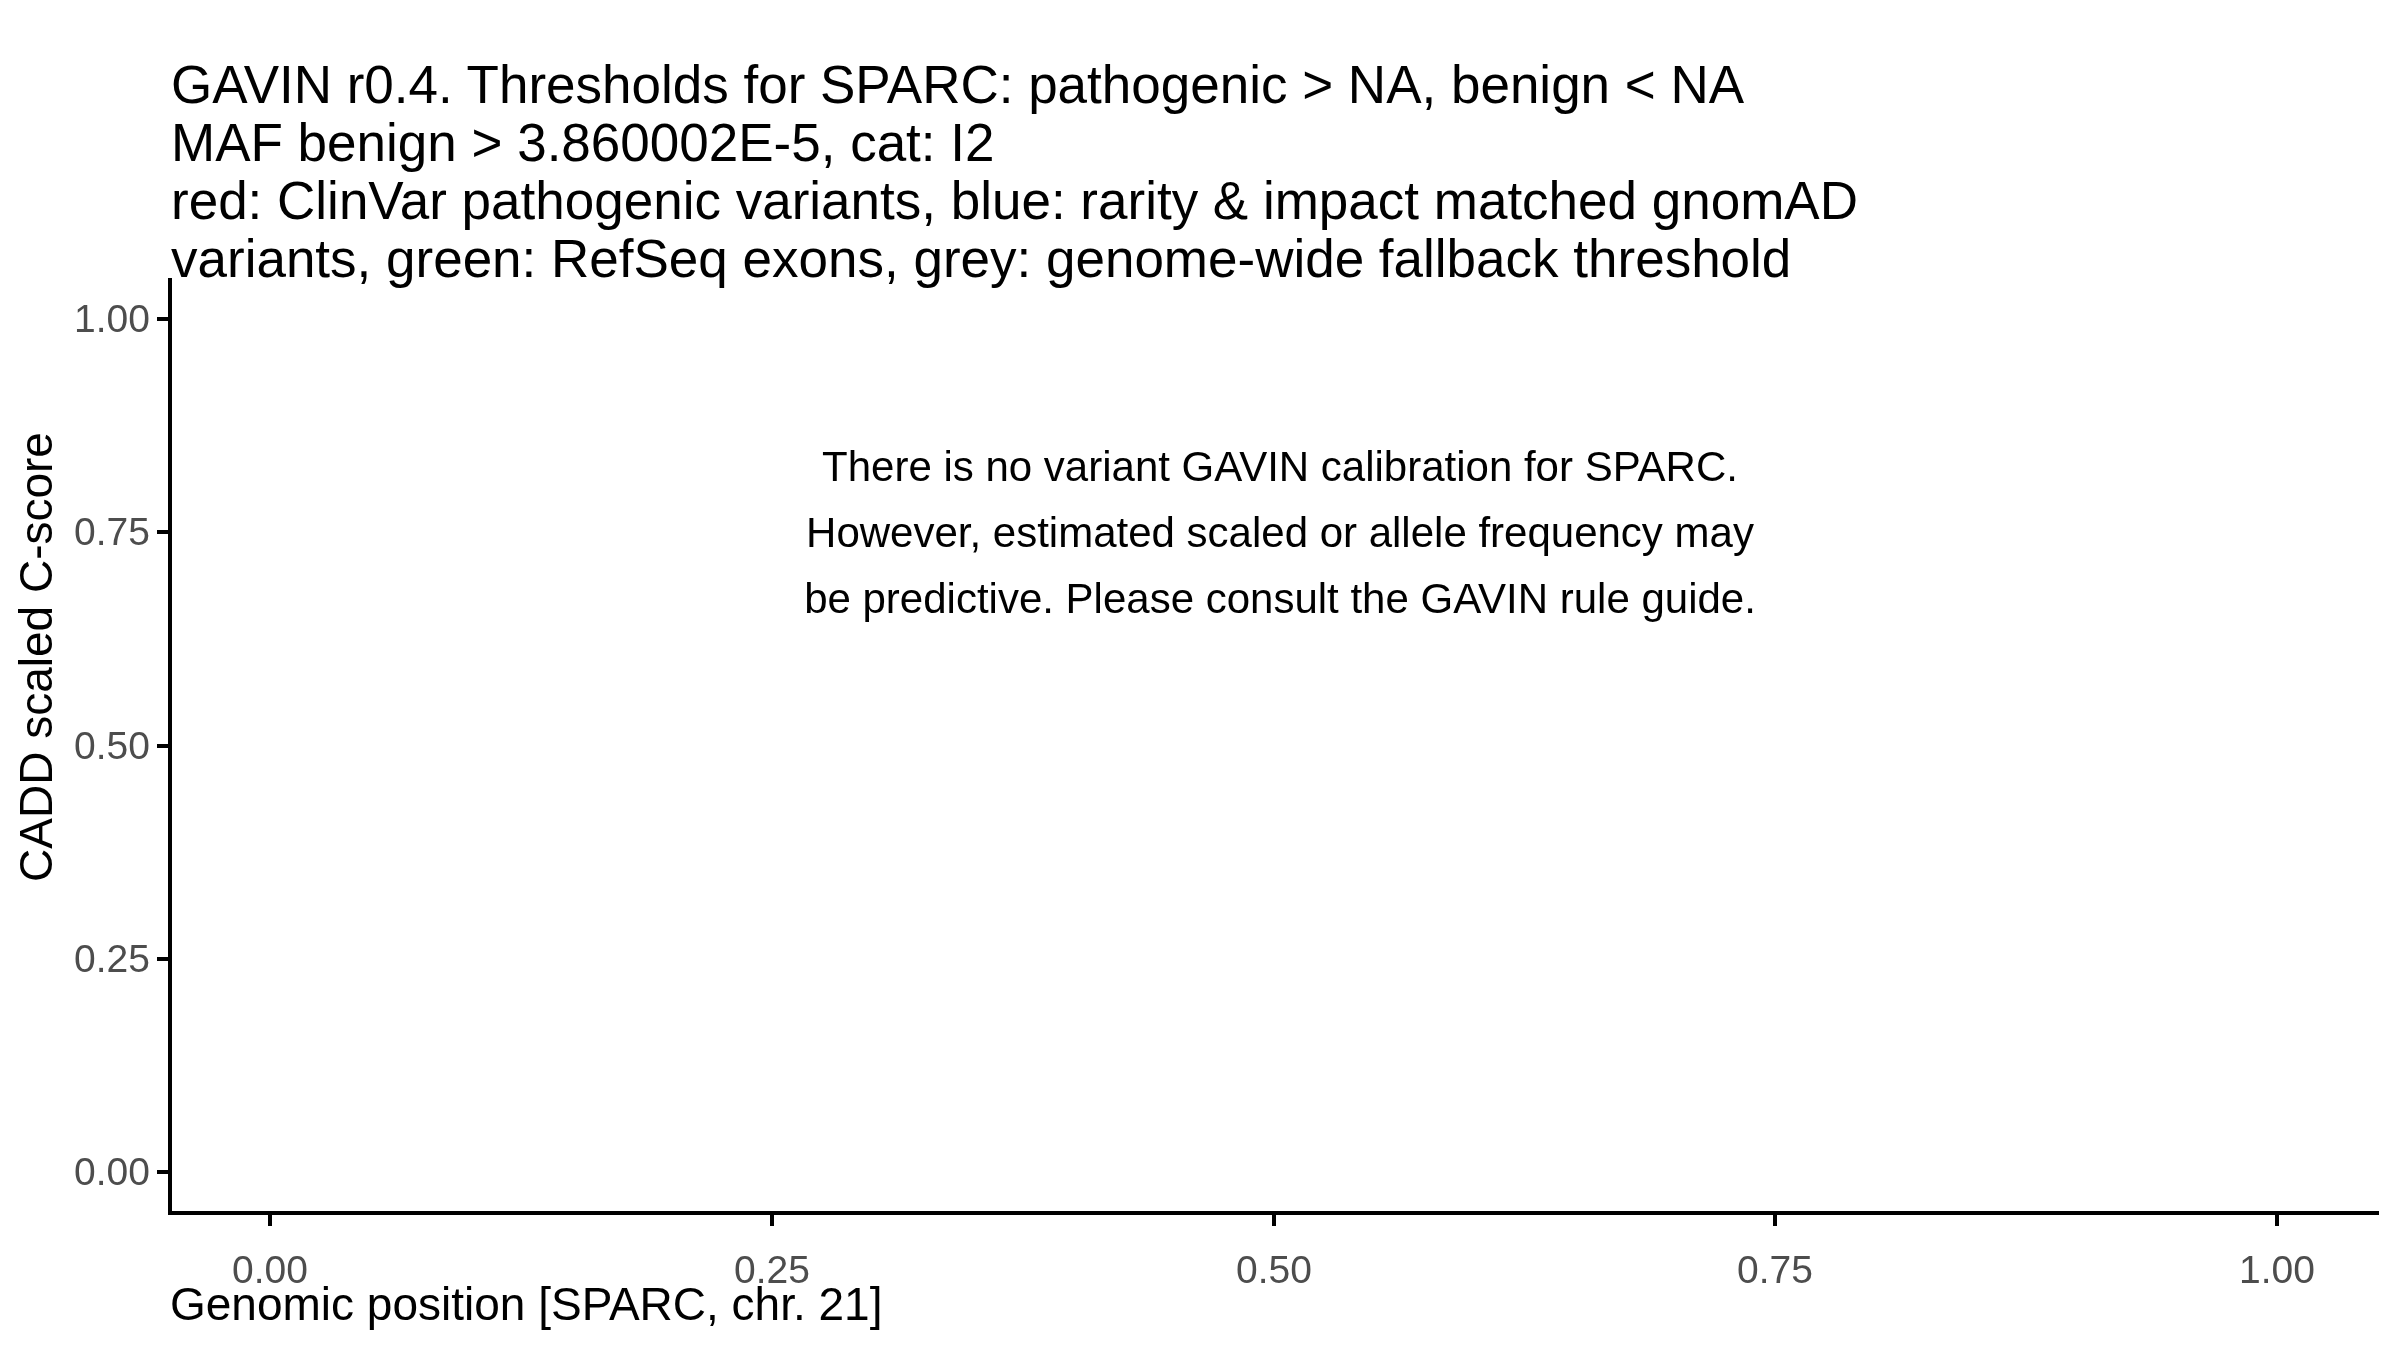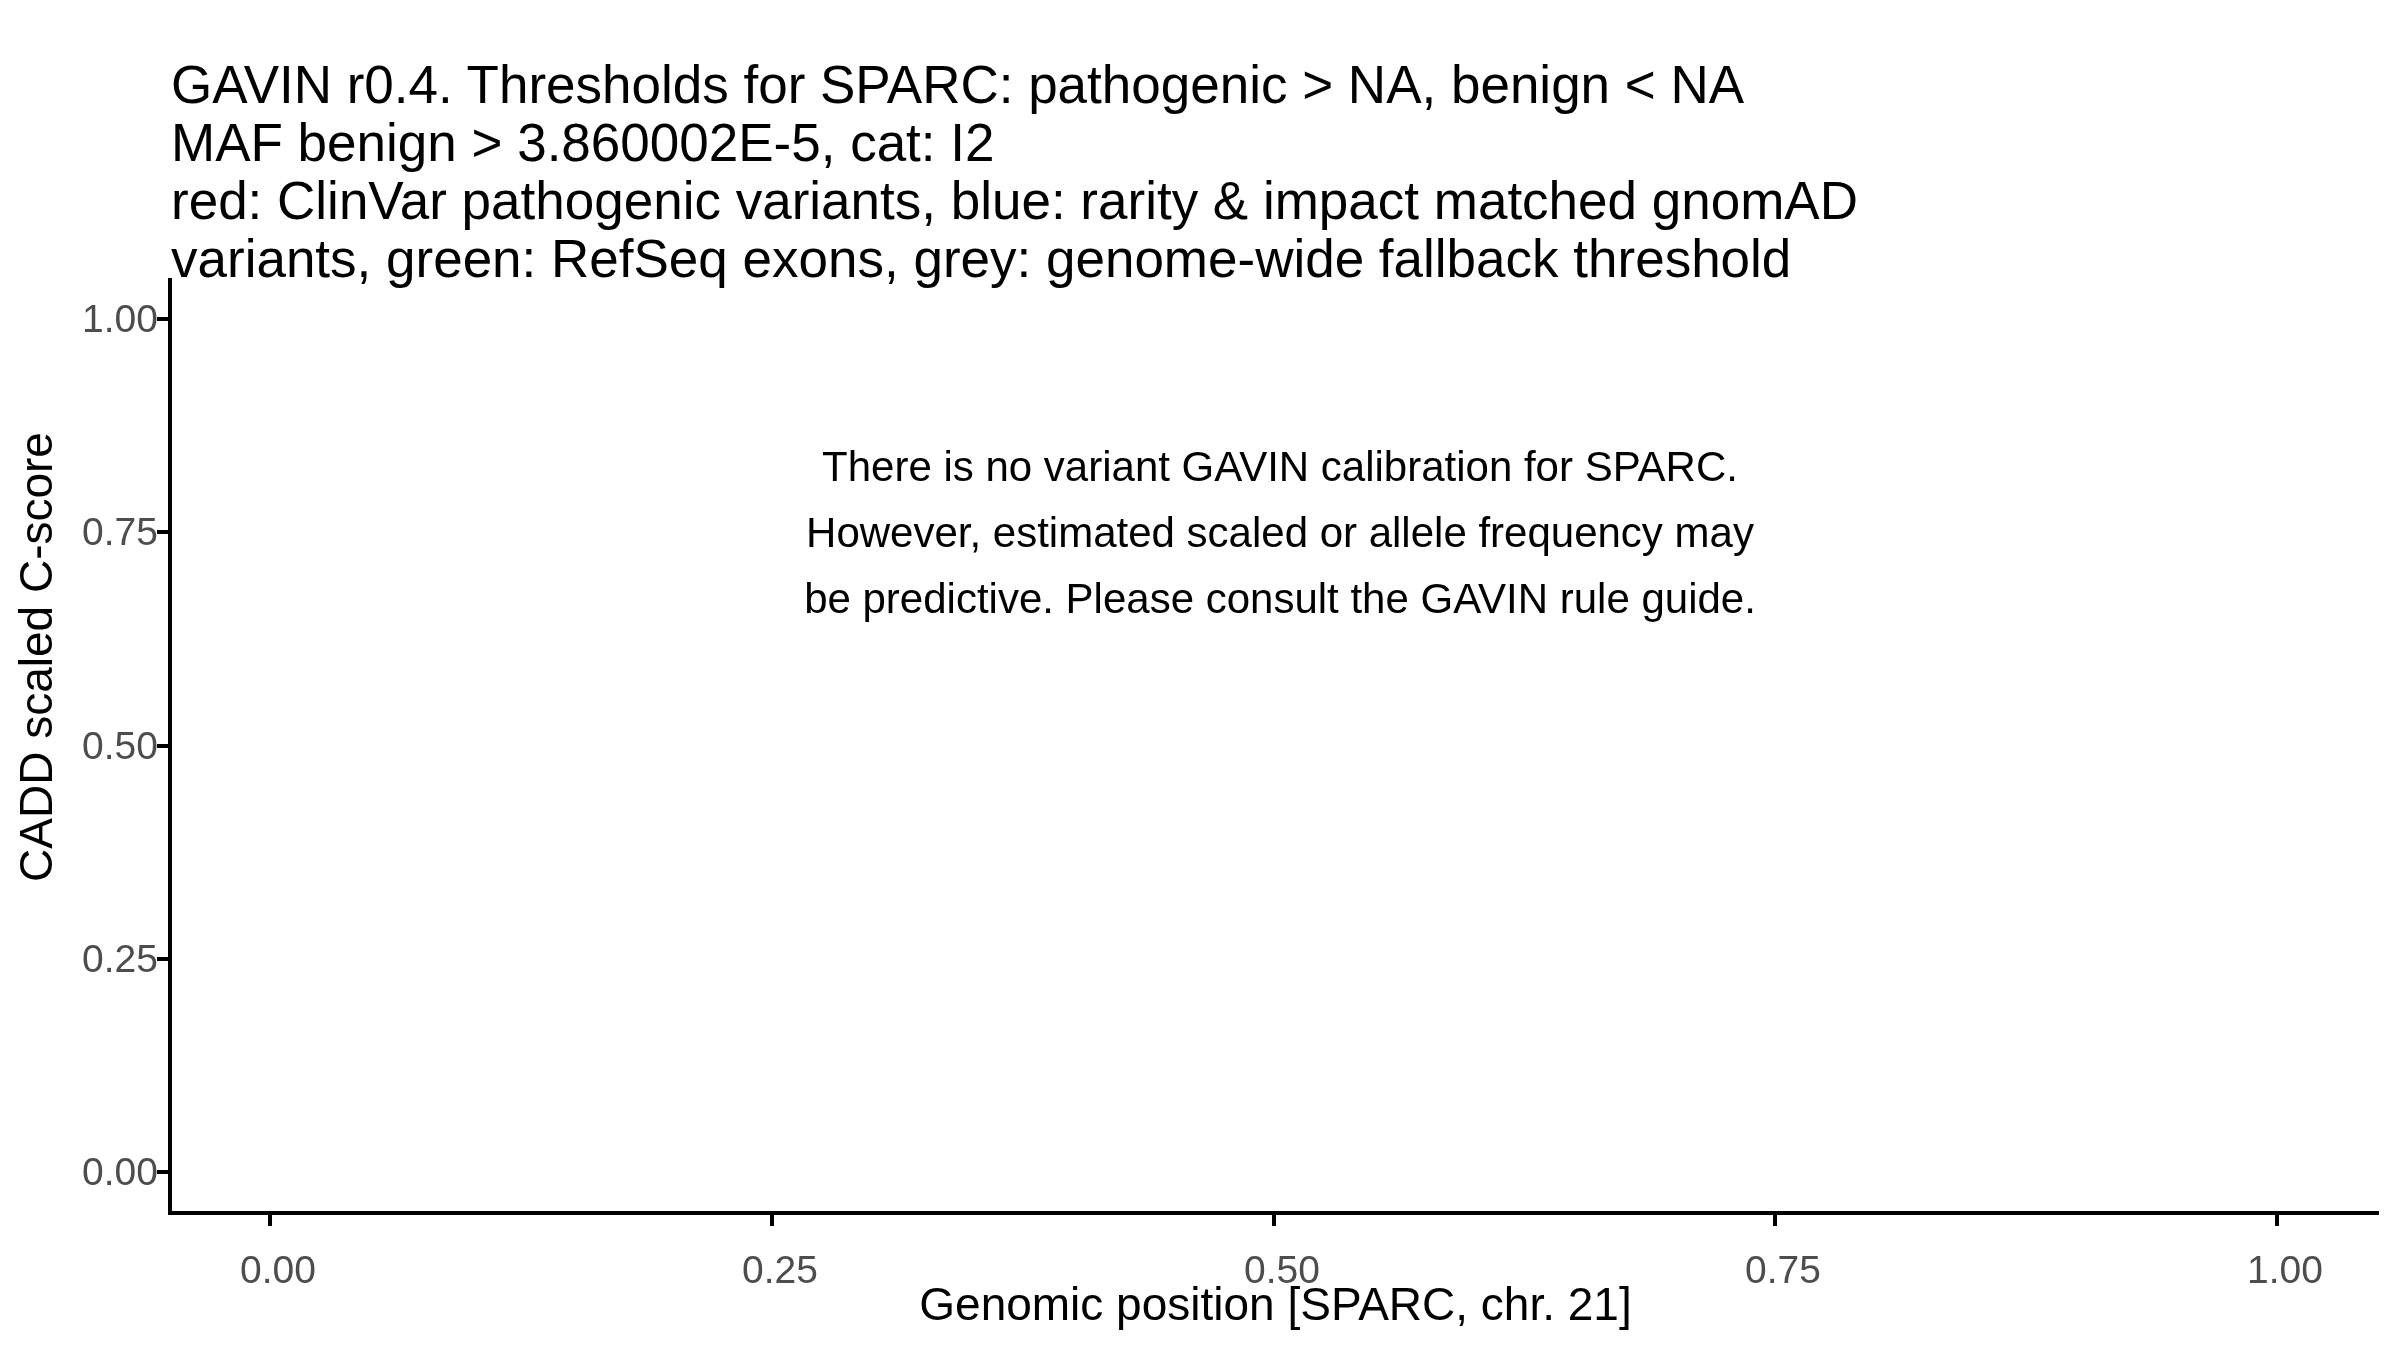--- a/index.html
+++ b/index.html
@@ -53,21 +53,20 @@
   }
   .tick-mark {
     position: absolute;
     background: #000000;
   }
   .tick-label {
     position: absolute;
     font-size: 39px;
     color: #4D4D4D;
     white-space: nowrap;
-    padding-left: 8px;
   }
   .y-tick-label {
     width: 150px;
     text-align: right;
     line-height: 39px;
   }
   .x-tick-label {
     width: 200px;
     text-align: center;
     line-height: 39px;
@@ -79,21 +78,21 @@
     transform: translate(-50%, -50%) rotate(-90deg);
     font-size: 46px;
     color: #000000;
     white-space: nowrap;
   }
   .x-axis-title {
     position: absolute;
     left: 170px;
     top: 1281px;
     width: 2211px;
-    text-align: center;
+    text-align: left;
     font-size: 46px;
     line-height: 46px;
     color: #000000;
     white-space: nowrap;
   }
 </style>
 </head>
 <body>
 
 <div class="figure">

